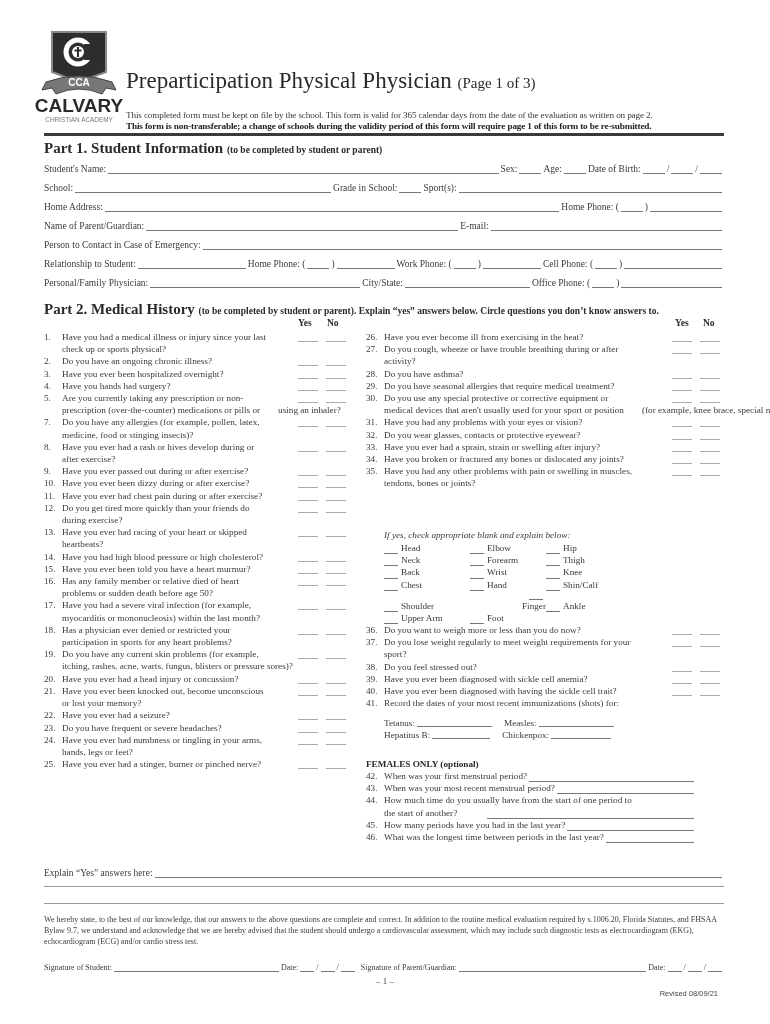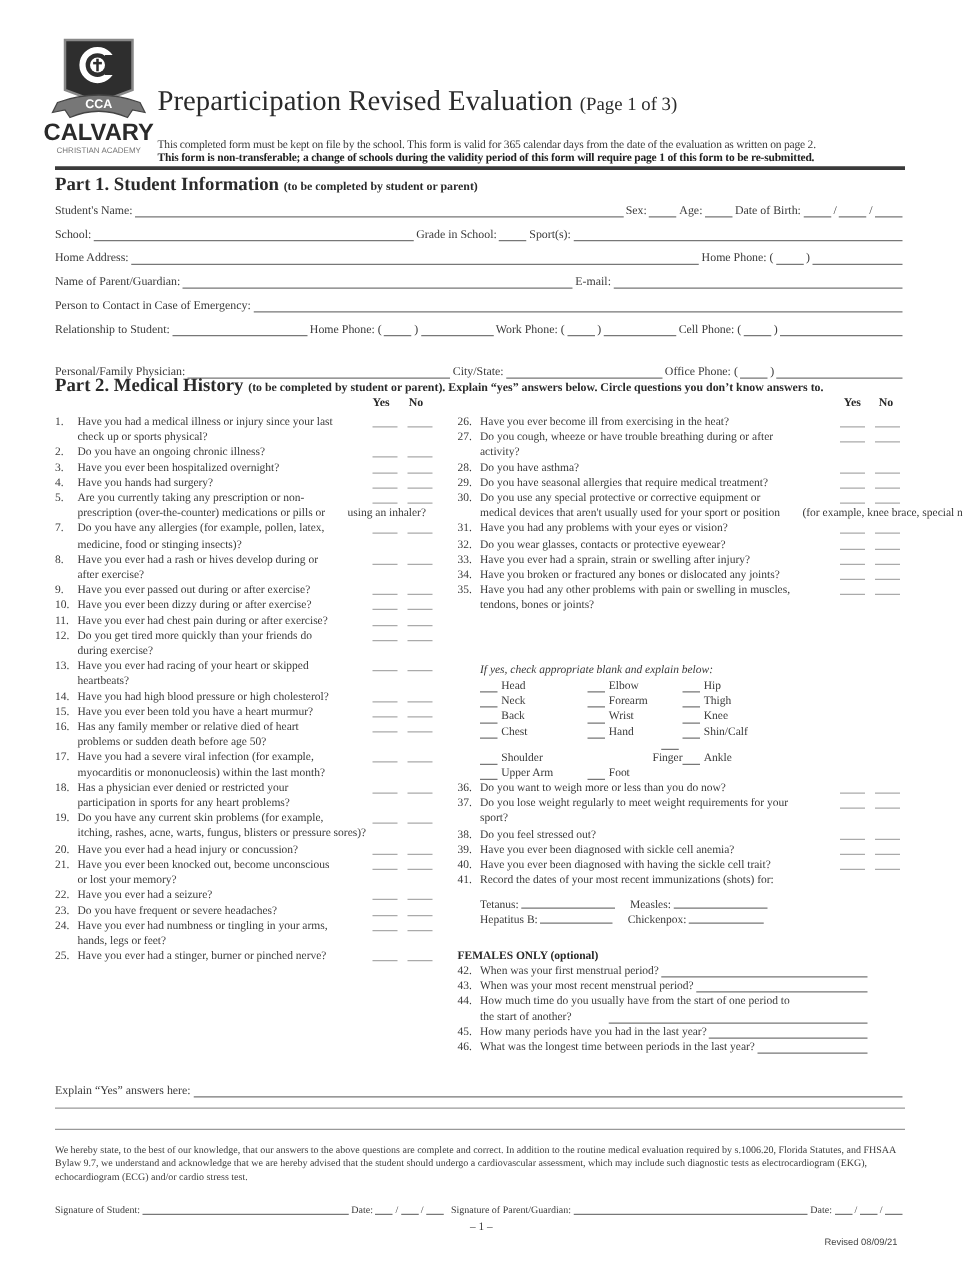--- a/index.html
+++ b/index.html
@@ -39,21 +39,21 @@
     <rect x="45" y="17" width="2" height="10" fill="#2e2e2e"></rect>
     <rect x="42.5" y="19.5" width="7" height="2" fill="#2e2e2e"></rect>
     <path d="M14 52 Q47 40 80 52 L84 60 L74 58 L70 64 Q47 54 24 64 L20 58 L10 60 Z" fill="#777" stroke="#444" stroke-width="1"></path>
     <text x="47" y="56" text-anchor="middle" font-family="Liberation Sans, sans-serif" font-size="10" fill="#fff" font-weight="bold">CCA</text>
     <text x="47" y="82" text-anchor="middle" font-family="Liberation Sans, sans-serif" font-size="19" font-weight="bold" fill="#2a2a2a">CALVARY</text>
     <text x="47" y="92" text-anchor="middle" font-family="Liberation Sans, sans-serif" font-size="6.4" fill="#777">CHRISTIAN ACADEMY</text>
   </svg>
 </div>
 
 <div class="abs title">
-  <span>Preparticipation Revised Evaluation</span>
+  <span>Preparticipation Physical Physician</span>
   <span class="pg">(Page 1 of 3)</span>
 </div>
 <div class="abs sub1">This completed form must be kept on file by the school. This form is valid for 365 calendar days from the date of the evaluation as written on page 2.</div>
 <div class="abs sub2">This form is non-transferable; a change of schools during the validity period of this form will require page 1 of this form to be re-submitted.</div>
 <div class="abs rule"></div>
 
 <div class="abs part-h" style="left:44px; top:140px;">
   <span>Part 1. Student Information</span>
   <small>(to be completed by student or parent)</small>
 </div>
@@ -113,21 +113,21 @@
   <span class="lbl">Work Phone: (</span>
   <span class="blank fixed" style="width:22px"></span>
   <span class="lbl">)</span>
   <span class="blank fixed" style="width:58px"></span>
   <span class="lbl">Cell Phone: (</span>
   <span class="blank fixed" style="width:22px"></span>
   <span class="lbl">)</span>
   <span class="blank"></span>
 </div>
 
-<div class="abs row" style="top:274px;margin-top:15px;">
+<div class="abs row" style="top:274px;">
   <span class="lbl">Personal/Family Physician:</span>
   <span class="blank fixed" style="width:210px"></span>
   <span class="lbl">City/State:</span>
   <span class="blank fixed" style="width:125px"></span>
   <span class="lbl">Office Phone: (</span>
   <span class="blank fixed" style="width:22px"></span>
   <span class="lbl">)</span>
   <span class="blank"></span>
 </div>
 

